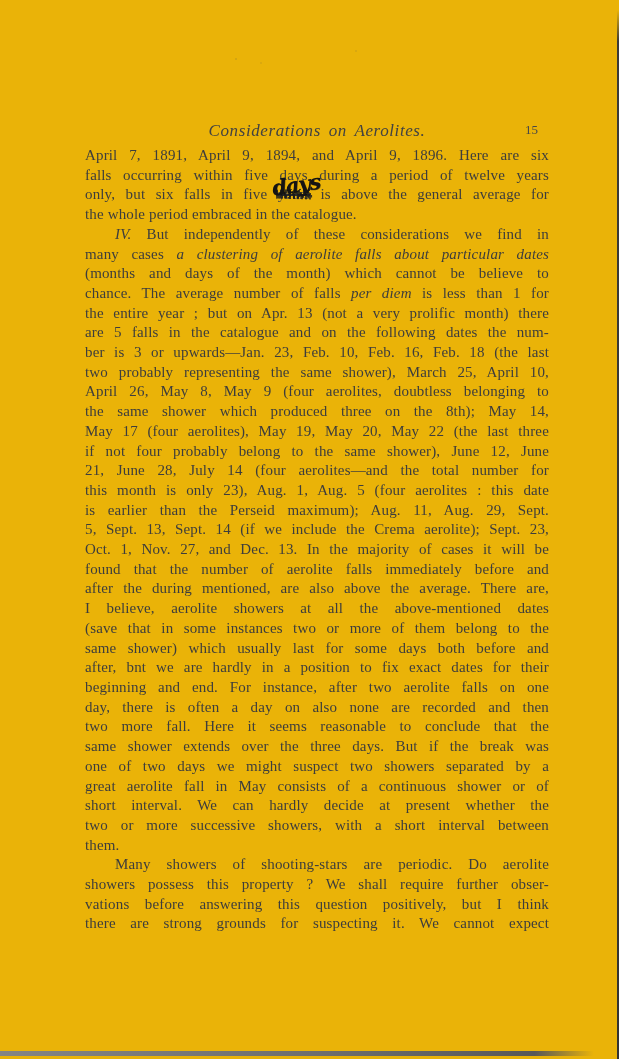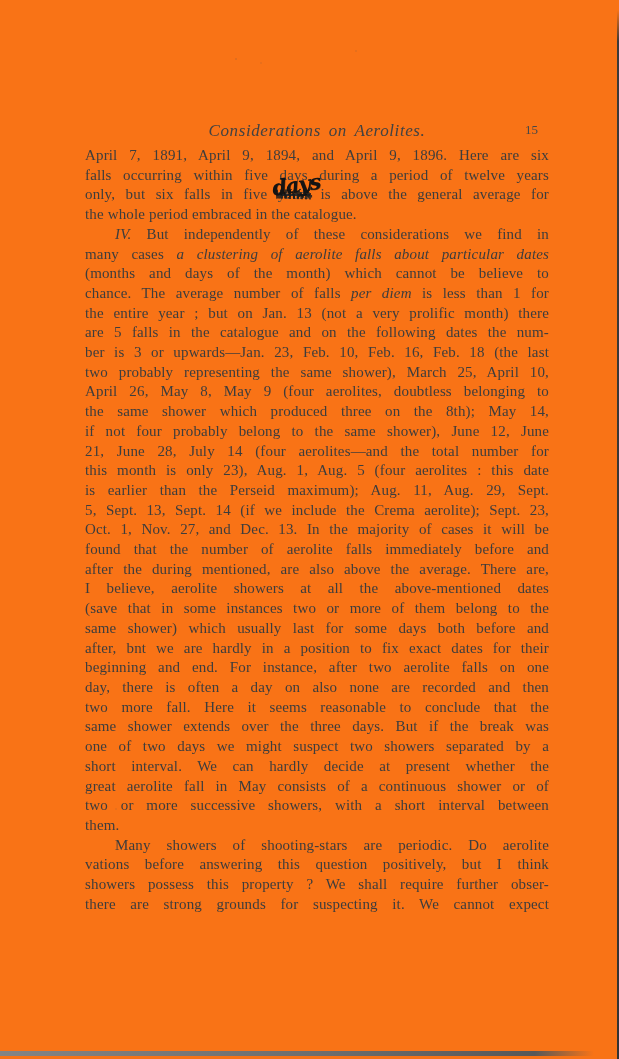--- a/index.html
+++ b/index.html
@@ -1,20 +1,20 @@
 <!DOCTYPE html>
 <html><head>
 <meta charset="utf-8">
 <style>
   html, body { margin: 0; padding: 0; background: #e9e9e9; }
   .scan {
     position: relative;
     width: 619px;
     height: 1059px;
-    background: #f97316;
+    background: #eab308;
     overflow: hidden;
     font-family: "Liberation Serif", "DejaVu Serif", serif;
     color: #3d3d3d;
   }
   
   .edge-right {
     position: absolute;
     top: 10px; right: 0;
     width: 2px; height: 1049px;
     background: linear-gradient(to bottom, rgba(58,58,58,0) 0%, #3a3a3a 3%, #333 100%);
@@ -114,49 +114,50 @@
 
   <div class="textbody">
       <div class="line"><span>April 7, 1891, April 9, 1894, and April 9, 1896.  Here are six</span></div>
       <div class="line"><span>falls occurring within five days during a period of twelve years</span></div>
       <div class="line"><span>only, but six falls in five </span><span class="struckwrap"><span class="struck">years</span><span class="hand">days</span></span><span> is above the general average for</span></div>
       <div class="line short"><span>the whole period embraced in the catalogue.</span></div>
       <div class="line indent"><span class="it">IV.</span><span> But independently of these considerations we find in</span></div>
       <div class="line"><span>many cases </span><span class="it">a clustering of aerolite falls about particular dates</span></div>
       <div class="line"><span>(months and days of the month) which cannot be believe to</span></div>
       <div class="line"><span>chance.  The average number of falls </span><span class="it">per diem</span><span> is less than 1 for</span></div>
-      <div class="line"><span>the entire year ; but on Jan. 13 (not a very prolific month) there</span></div>
+      <div class="line"><span>the entire year ; but on Apr. 13 (not a very prolific month) there</span></div>
       <div class="line"><span>are 5 falls in the catalogue and on the following dates the num-</span></div>
       <div class="line"><span>ber is 3 or upwards—Jan. 23, Feb. 10, Feb. 16, Feb. 18 (the last</span></div>
       <div class="line"><span>two probably representing the same shower), March 25, April 10,</span></div>
       <div class="line"><span>April 26, May 8, May 9 (four aerolites, doubtless belonging to</span></div>
       <div class="line"><span>the same shower which produced three on the 8th); May 14,</span></div>
+      <div class="line"><span>May 17 (four aerolites), May 19, May 20, May 22 (the last three</span></div>
       <div class="line"><span>if not four probably belong to the same shower), June 12, June</span></div>
       <div class="line"><span>21, June 28, July 14 (four aerolites—and the total number for</span></div>
       <div class="line"><span>this month is only 23), Aug. 1, Aug. 5 (four aerolites : this date</span></div>
       <div class="line"><span>is earlier than the Perseid maximum); Aug. 11, Aug. 29, Sept.</span></div>
       <div class="line"><span>5, Sept. 13, Sept. 14 (if we include the Crema aerolite); Sept. 23,</span></div>
       <div class="line"><span>Oct. 1, Nov. 27, and Dec. 13.  In the majority of cases it will be</span></div>
       <div class="line"><span>found that the number of aerolite falls immediately before and</span></div>
       <div class="line"><span>after the during mentioned, are also above the average.  There are,</span></div>
       <div class="line"><span>I believe, aerolite showers at all the above-mentioned dates</span></div>
       <div class="line"><span>(save that in some instances two or more of them belong to the</span></div>
       <div class="line"><span>same shower) which usually last for some days both before and</span></div>
       <div class="line"><span>after, bnt we are hardly in a position to fix exact dates for their</span></div>
       <div class="line"><span>beginning and end.  For instance, after two aerolite falls on one</span></div>
       <div class="line"><span>day, there is often a day on also none are recorded and then</span></div>
       <div class="line"><span>two more fall.  Here it seems reasonable to conclude that the</span></div>
       <div class="line"><span>same shower extends over the three days.  But if the break was</span></div>
       <div class="line"><span>one of two days we might suspect two showers separated by a</span></div>
+      <div class="line"><span>great aerolite fall in May consists of a continuous shower or of</span></div>
       <div class="line"><span>short interval.  We can hardly decide at present whether the</span></div>
-      <div class="line"><span>great aerolite fall in May consists of a continuous shower or of</span></div>
       <div class="line"><span>two or more successive showers, with a short interval between</span></div>
       <div class="line short"><span>them.</span></div>
       <div class="line indent"><span>Many showers of shooting-stars are periodic.  Do aerolite</span></div>
+      <div class="line"><span>showers possess this property ?  We shall require further obser-</span></div>
       <div class="line"><span>vations before answering this question positively, but I think</span></div>
-      <div class="line"><span>showers possess this property ?  We shall require further obser-</span></div>
       <div class="line"><span>there are strong grounds for suspecting it.  We cannot expect</span></div>
     </div>
 
   <div class="noise"></div>
   <div class="edge-right"></div>
   <div class="edge-bottom"></div>
 </div>
 
 </body></html>

